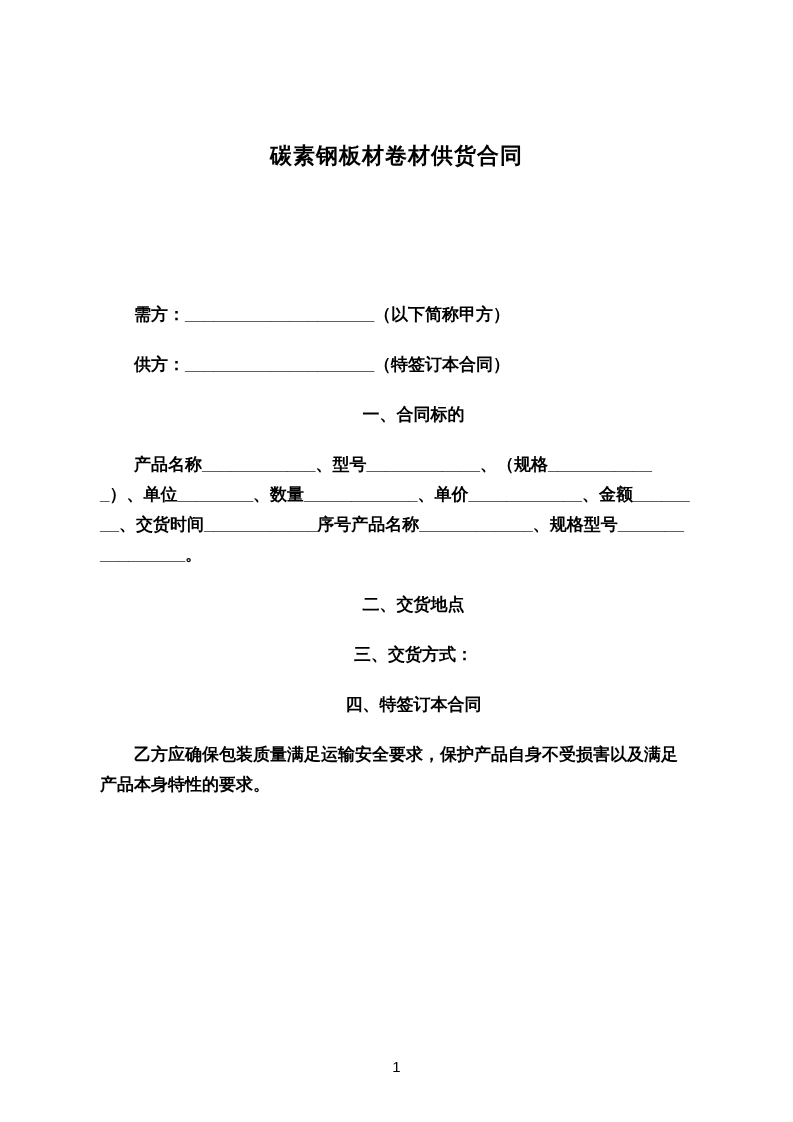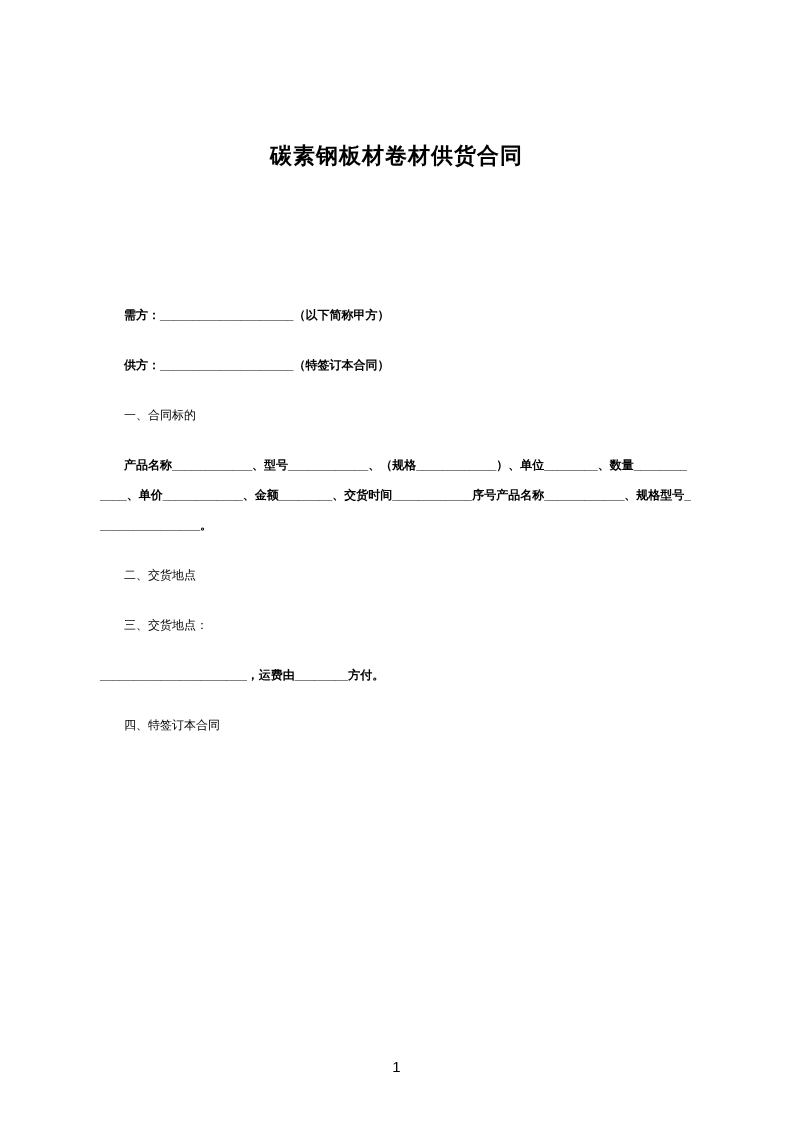--- a/index.html
+++ b/index.html
@@ -22,31 +22,32 @@
   .doc-title {
     margin: 0 0 128px 0;
     font-size: 22px;
     line-height: 32px;
     font-weight: 700;
     text-align: center;
     letter-spacing: 1px;
   }
   .para {
     margin: 0 0 20px 0;
-    font-size: 12px;
+    font-size: 17px;
     line-height: 30px;
     font-weight: 600;
     word-break: break-all;
     overflow-wrap: break-word;
   }
   .indent {
     text-indent: 2em;
   }
   .heading {
-    font-weight: 400;
+    font-weight: 700;
+    text-align: center;
   }
   .page-number {
     position: absolute;
     left: 0;
     bottom: 45px;
     width: 100%;
     text-align: center;
     font-size: 15px;
     line-height: 20px;
     font-weight: 400;
@@ -65,23 +66,23 @@
   <p class="para indent">供方：____________________（特签订本合同）</p>
 
 
   <p class="para indent heading">一、合同标的</p>
 
   <p class="para indent">产品名称____________、型号____________、（规格____________）、单位________、数量____________、单价____________、金额________、交货时间____________序号产品名称____________、规格型号________________。</p>
 
   <p class="para indent heading">二、交货地点</p>
 
 
-  <p class="para indent heading">三、交货地点：</p>
+  <p class="para indent heading">三、交货方式：</p>
 
-  <p class="para">______________________，运费由________方付。</p>
 
   <p class="para indent heading">四、特签订本合同</p>
 
+  <p class="para indent">乙方应确保包装质量满足运输安全要求，保护产品自身不受损害以及满足产品本身特性的要求。</p>
 
 
   <div class="page-number">1</div>
 
 </div>
 
 </body></html>

